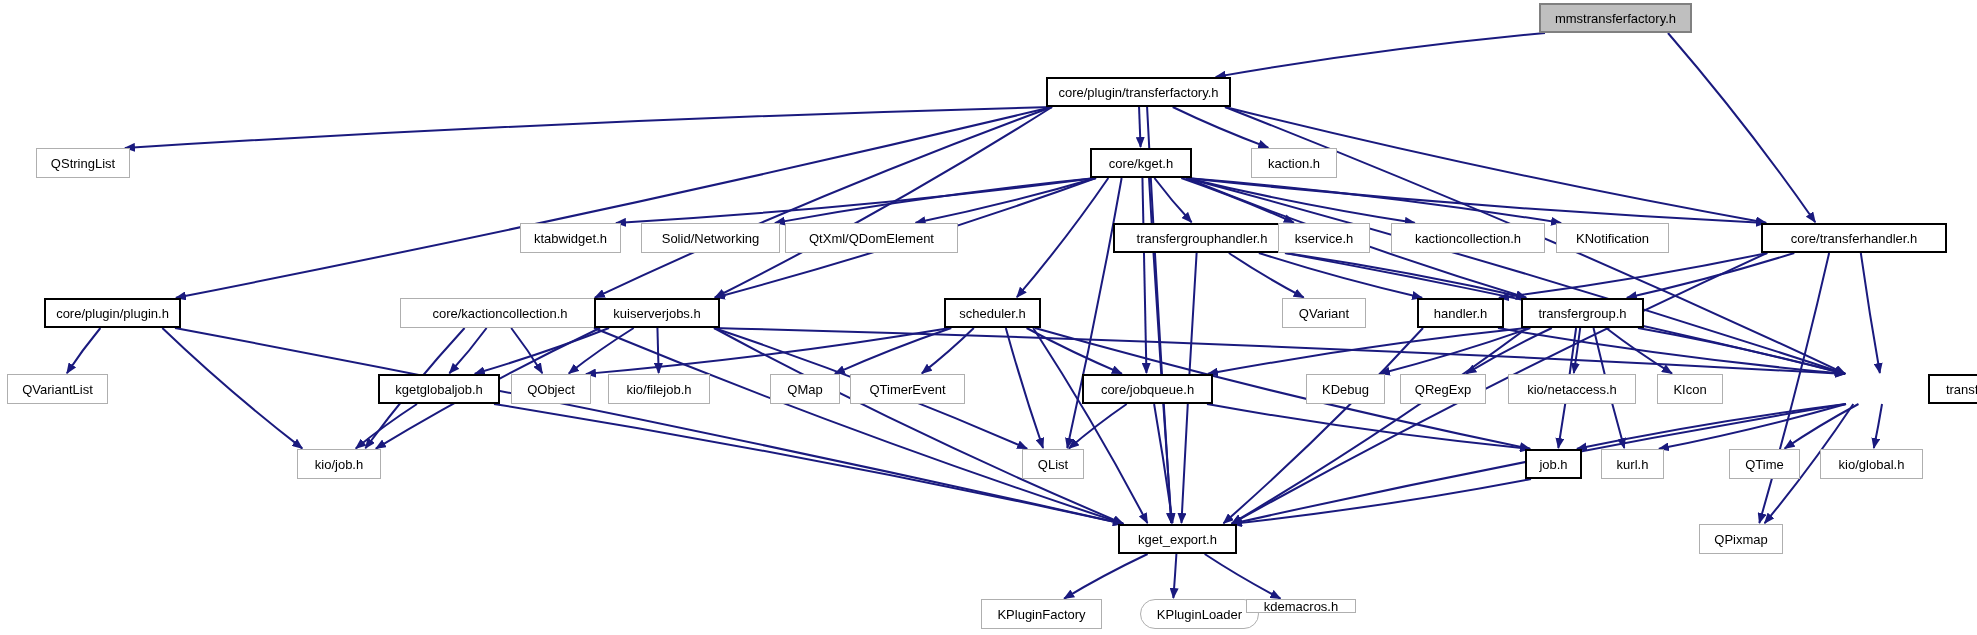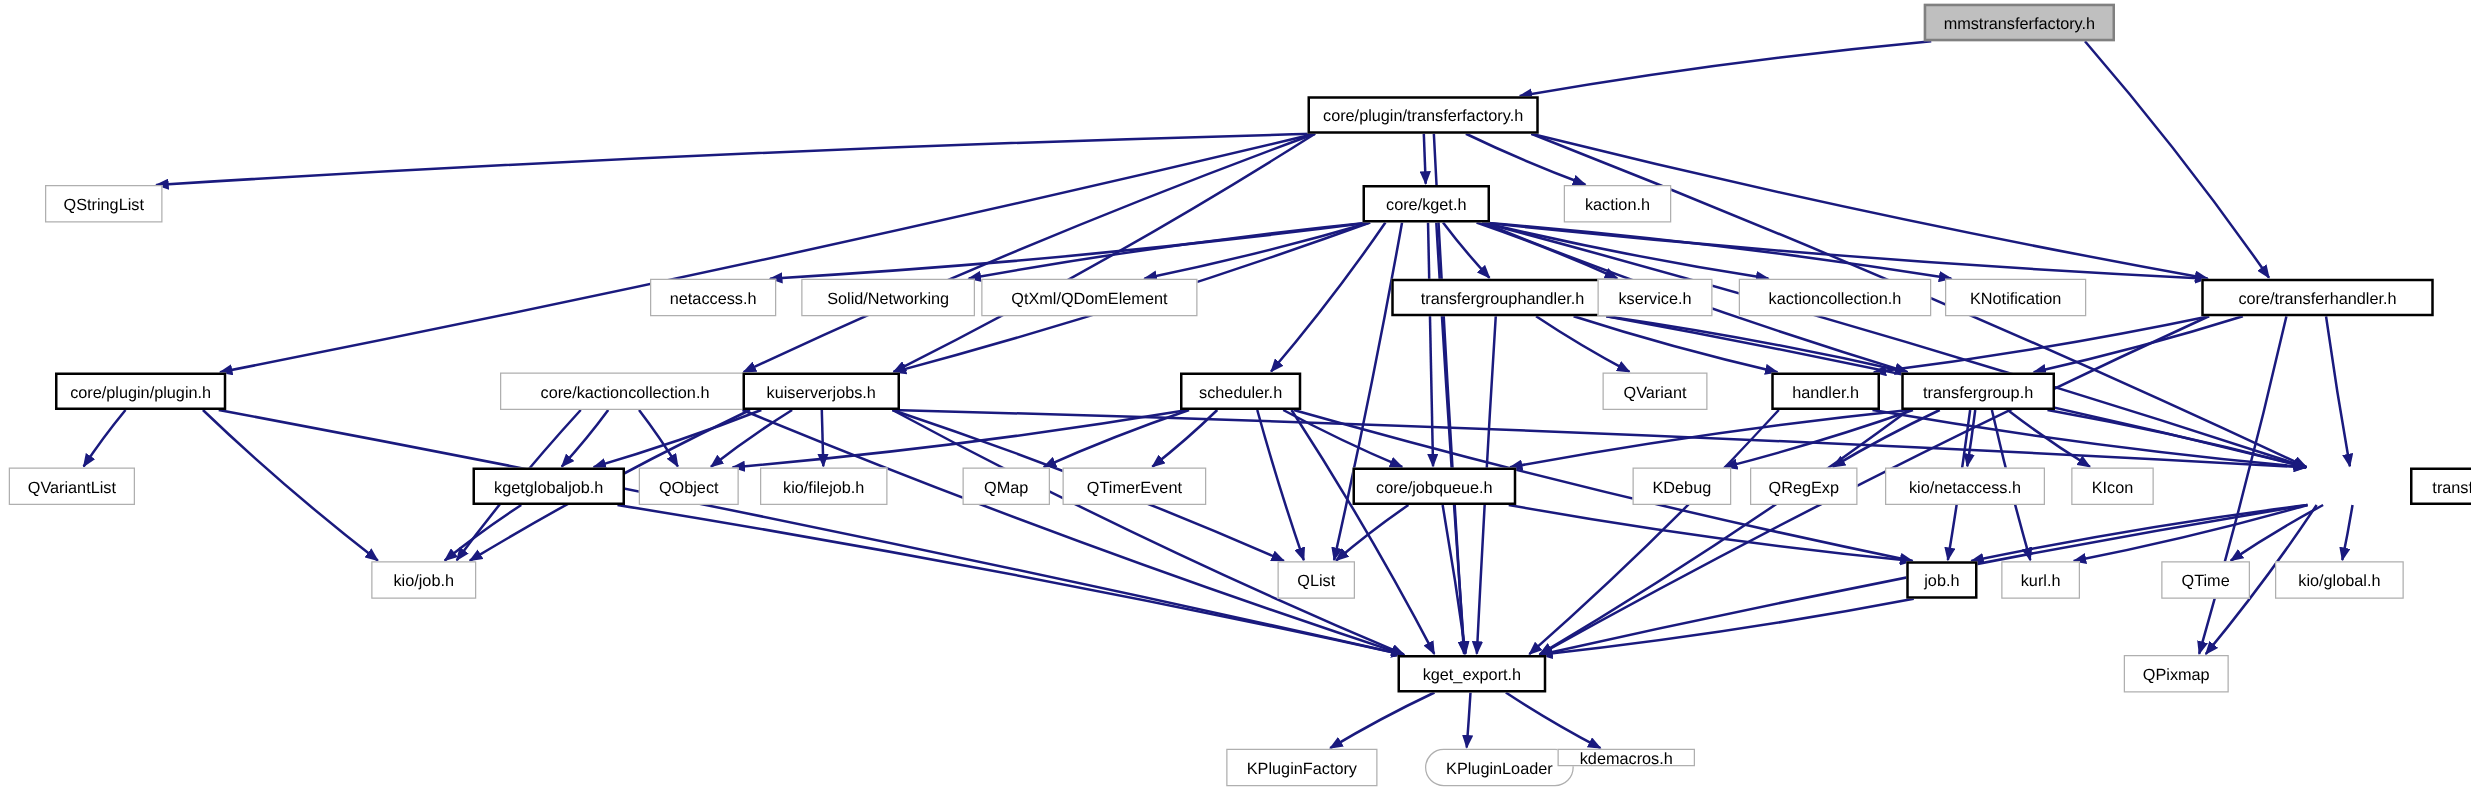--- a/index.html
+++ b/index.html
@@ -164,21 +164,21 @@
       <div class="node" style="left: 36px; top: 148px; width: 94px; height: 30px;">
         <span>QStringList</span>
       </div>
       <div class="node bold" style="left: 1090px; top: 148px; width: 102px; height: 30px;">
         <span>core/kget.h</span>
       </div>
       <div class="node" style="left: 1251px; top: 148px; width: 86px; height: 30px;">
         <span>kaction.h</span>
       </div>
       <div class="node" style="left: 520px; top: 223px; width: 101px; height: 30px;">
-        <span>netaccess.h</span>
+        <span>ktabwidget.h</span>
       </div>
       <div class="node" style="left: 641px; top: 223px; width: 139px; height: 30px;">
         <span>Solid/Networking</span>
       </div>
       <div class="node" style="left: 785px; top: 223px; width: 173px; height: 30px;">
         <span>QtXml/QDomElement</span>
       </div>
       <div class="node bold" style="left: 1113px; top: 223px; width: 178px; height: 30px;">
         <span>transfergrouphandler.h</span>
       </div>

